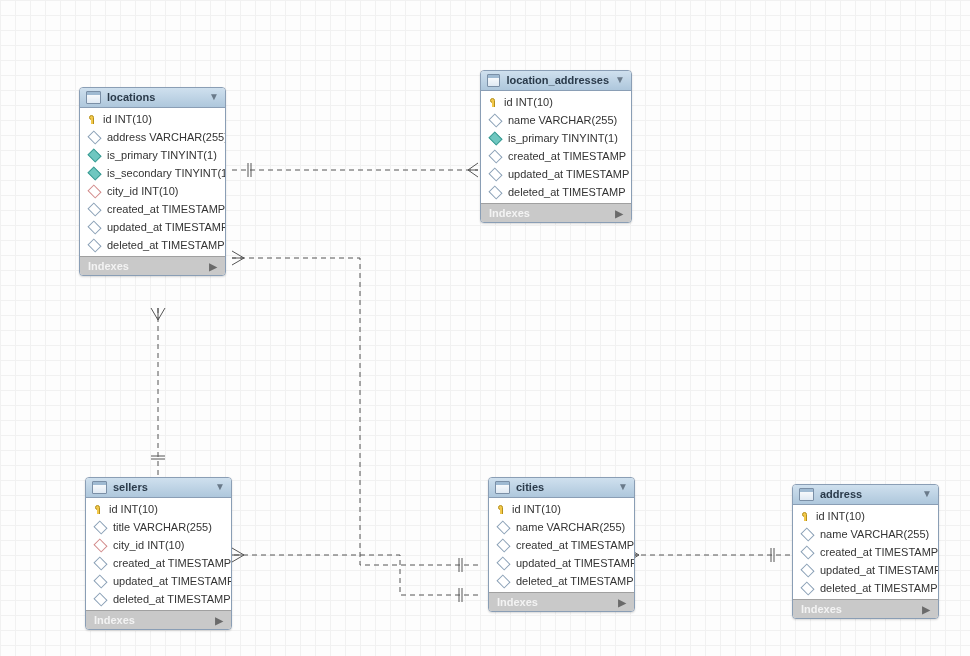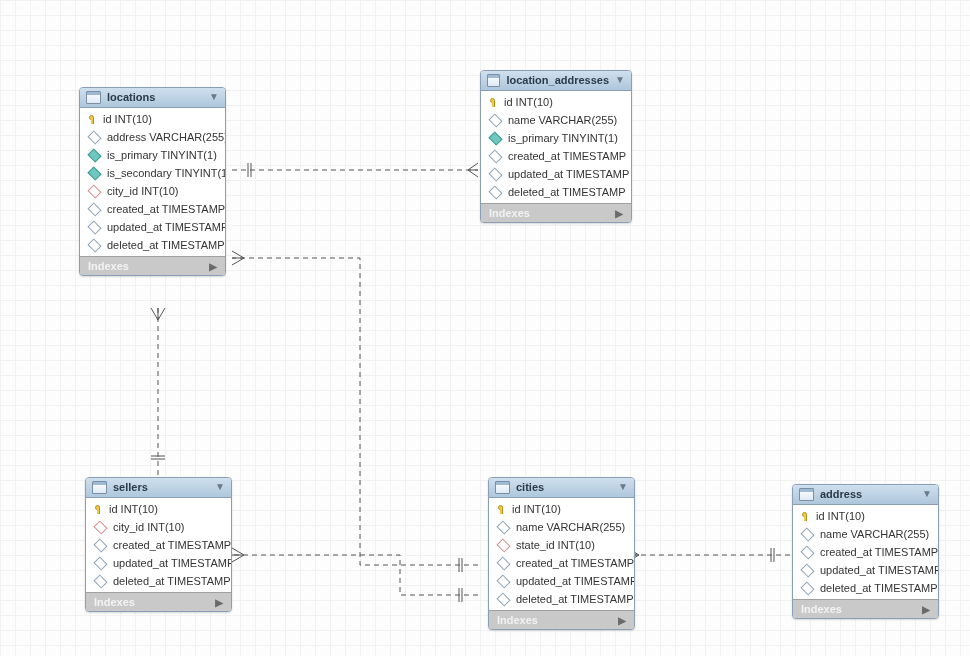--- a/index.html
+++ b/index.html
@@ -269,20 +269,24 @@
       <span class="table-icon"></span>
       <span>sellers</span>
       <span class="collapse">▼</span>
     </div>
     <div class="cols">
       <div class="col">
           <span class="bullet pk"></span>
           <span>id INT(10)</span>
         </div>
       <div class="col">
+          <span class="bullet opt"></span>
+          <span>title VARCHAR(255)</span>
+        </div>
+      <div class="col">
           <span class="bullet fk"></span>
           <span>city_id INT(10)</span>
         </div>
       <div class="col">
           <span class="bullet opt"></span>
           <span>created_at TIMESTAMP</span>
         </div>
       <div class="col">
           <span class="bullet opt"></span>
           <span>updated_at TIMESTAMP</span>
@@ -307,24 +311,20 @@
     <div class="cols">
       <div class="col">
           <span class="bullet pk"></span>
           <span>id INT(10)</span>
         </div>
       <div class="col">
           <span class="bullet opt"></span>
           <span>name VARCHAR(255)</span>
         </div>
       <div class="col">
-          <span class="bullet fk"></span>
-          <span>state_id INT(10)</span>
-        </div>
-      <div class="col">
           <span class="bullet opt"></span>
           <span>created_at TIMESTAMP</span>
         </div>
       <div class="col">
           <span class="bullet opt"></span>
           <span>updated_at TIMESTAMP</span>
         </div>
       <div class="col">
           <span class="bullet opt"></span>
           <span>deleted_at TIMESTAMP</span>

